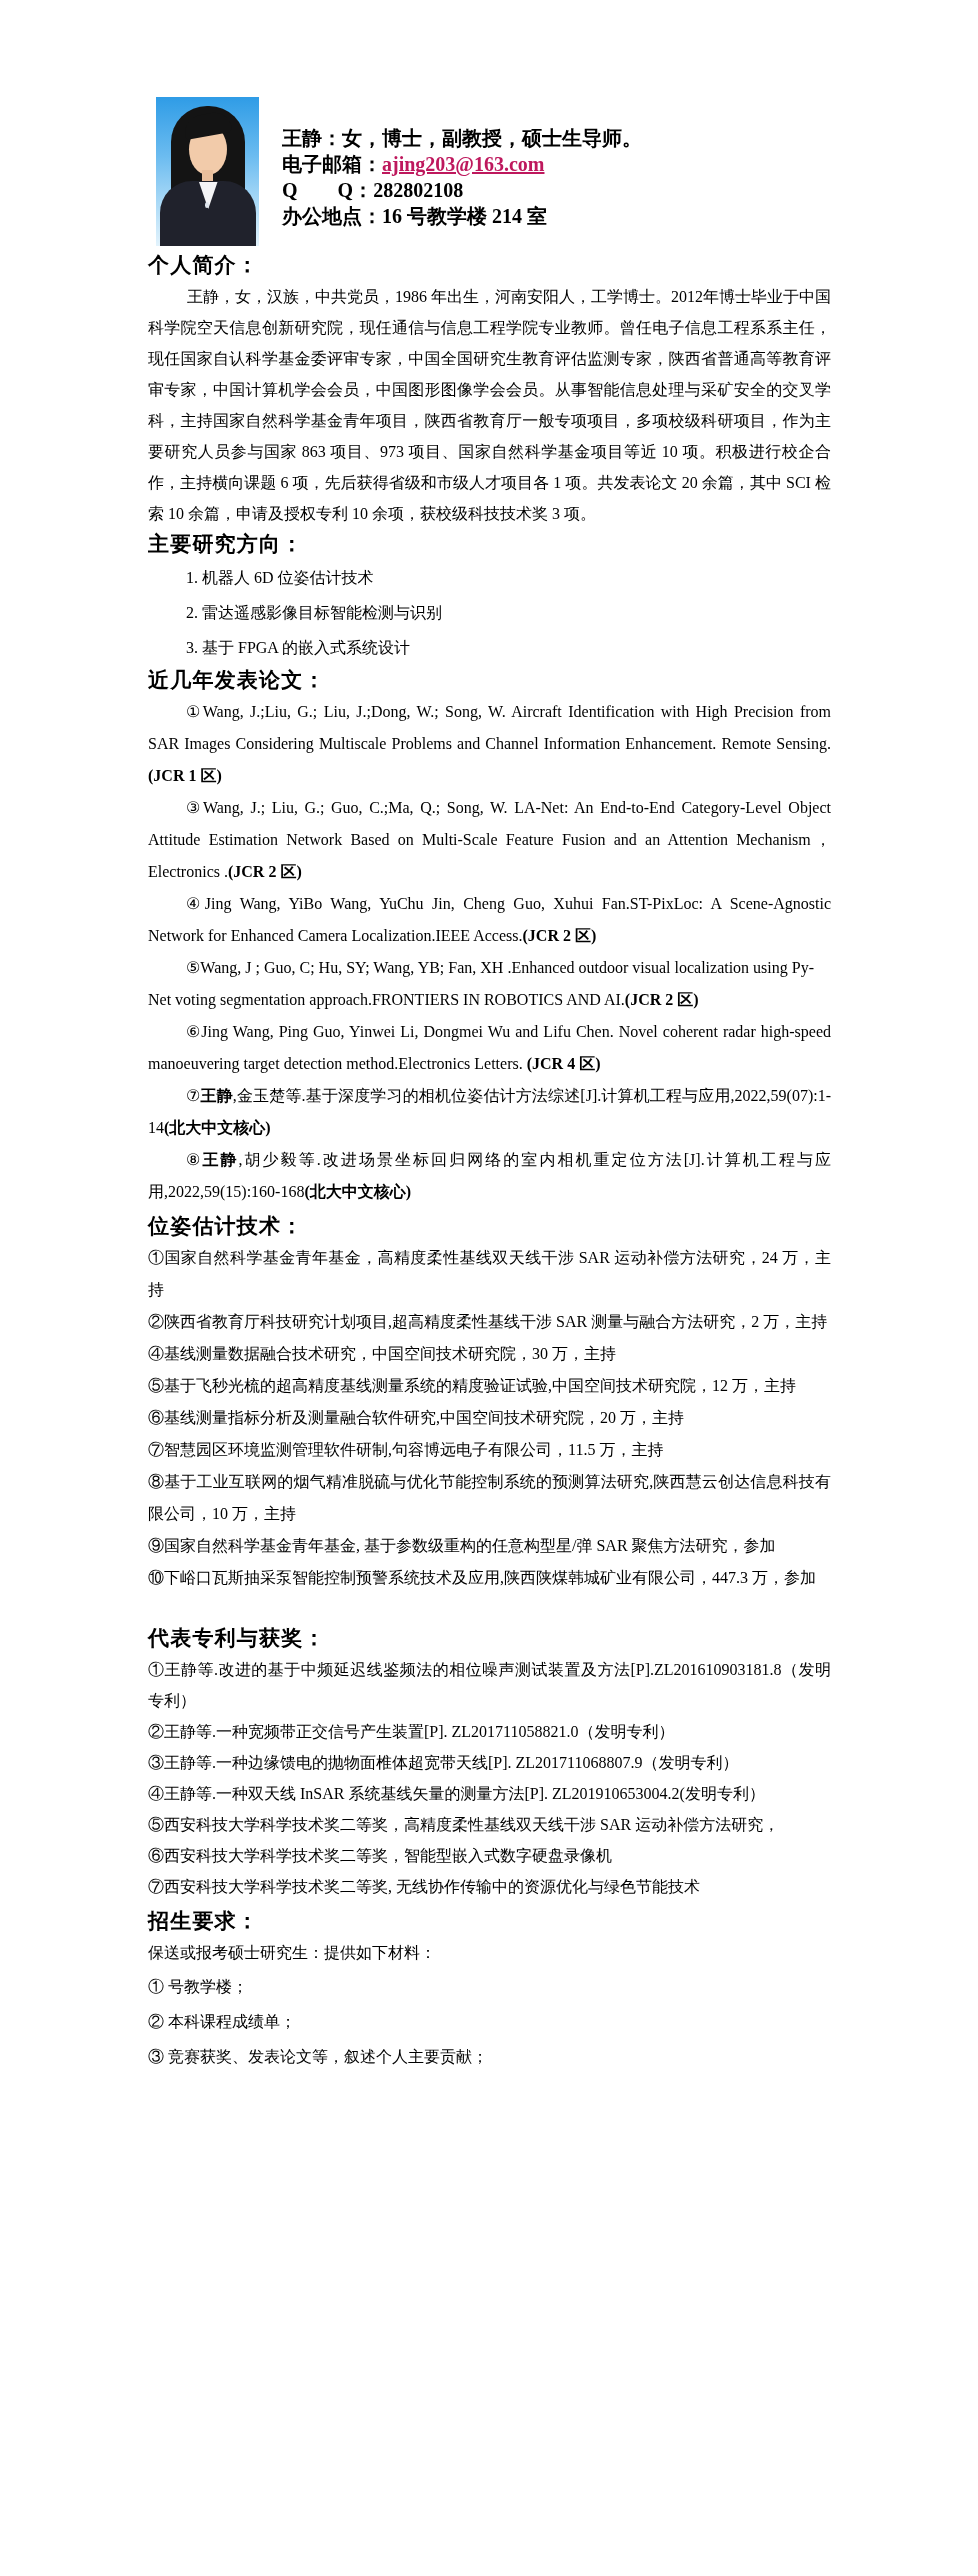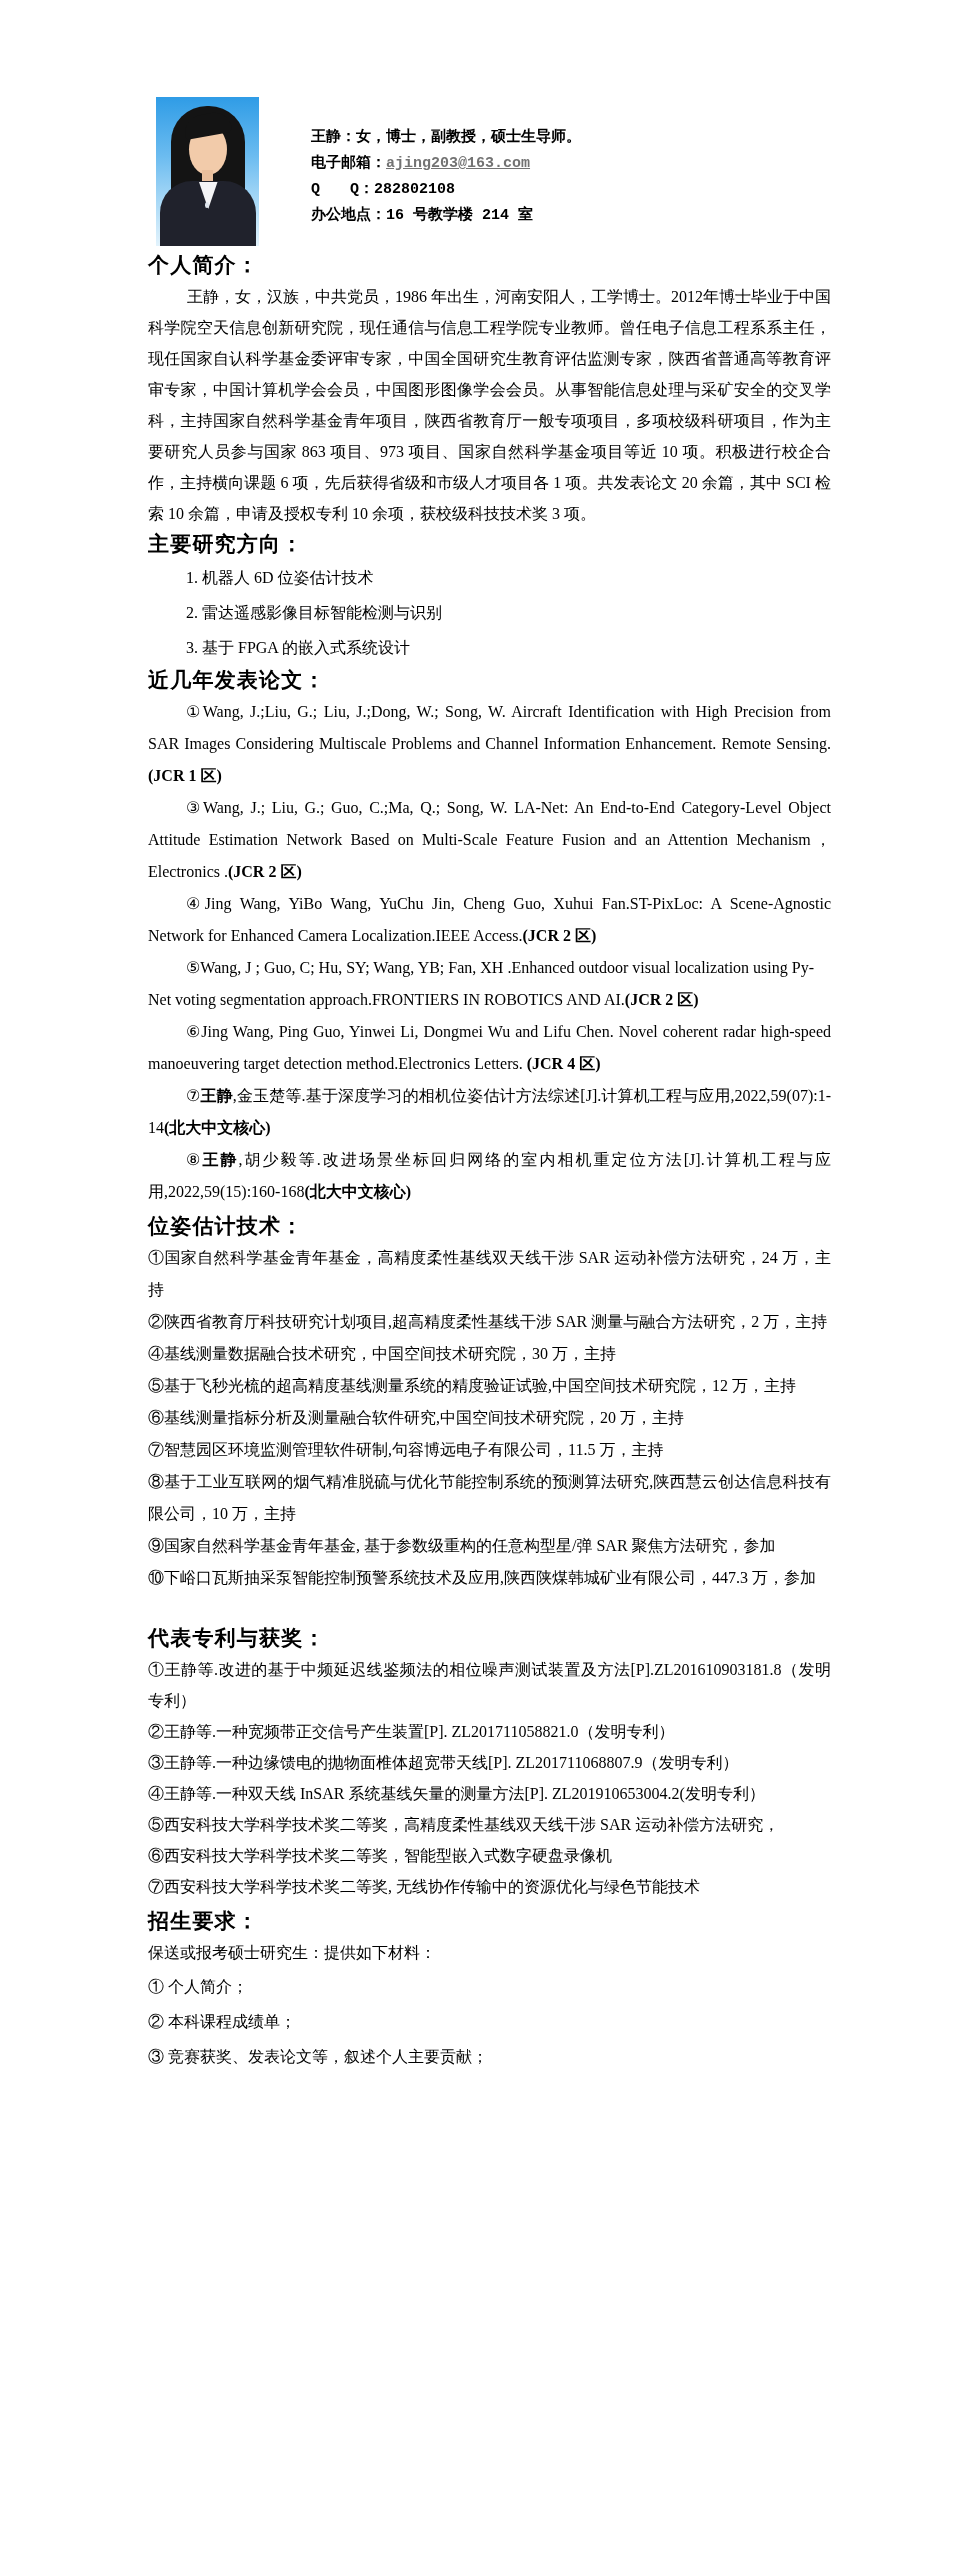--- a/index.html
+++ b/index.html
@@ -16,23 +16,23 @@
     border-radius:36px 36px 7.4px 7.4px;}
   .ph-face{position:absolute;left:33px;top:27px;width:38px;height:51px;background:#f2cbaa;border-radius:50%;}
   .ph-bangs{position:absolute;left:28px;top:17.3px;width:47px;height:22px;background:#141414;
     border-radius:23.4px 23.4px 6.2px 3.7px;transform:rotate(-10deg);}
   .ph-neck{position:absolute;left:46px;top:73px;width:11px;height:13.6px;background:#eabf9c;}
   .ph-suit{position:absolute;left:3.7px;top:84px;width:96px;height:65px;background:#20222c;
     border-radius:32px 32px 0 0;}
   .ph-shirt{position:absolute;left:43px;top:85px;width:18.5px;height:27px;background:#f4f4f6;
     clip-path:polygon(0 0,100% 0,50% 100%);}
   .ph-necklace{position:absolute;left:49px;top:105px;width:4.3px;height:5.6px;background:#dfe6ee;border-radius:50%;}
-  .info{padding-top:28px;padding-left:52px;font-size:15px;font-weight:bold;line-height:26px;white-space:nowrap;font-family:Liberation Mono, monospace;}
+  .info{padding-top:28px;padding-left:23px;font-size:20px;font-weight:bold;line-height:26px;white-space:nowrap;}
   .info p{margin:0;}
-  a.email{color:#737373;text-decoration:underline;font-weight:bold;}
+  a.email{color:#be185d;text-decoration:underline;font-weight:bold;}
   
   h2{font-size:21px;font-weight:bold;line-height:31px;margin:0;letter-spacing:1.2px;}
   .h-gap{margin-top:3.7px;}
   .h-gap-lg{margin-top:29px;}
   
   .para{font-size:16px;line-height:31px;margin:0;text-align:justify;font-family:Liberation Serif, serif;}
   .intro-text{text-indent:39px;}
   .research{margin:0;padding:0 0 0 38px;list-style:none;}
   .research p{font-size:16px;line-height:35px;margin:0;}
   .papers .para{line-height:32px;text-indent:38px;}
@@ -119,19 +119,19 @@
       <p class="para">④王静等.一种双天线 InSAR 系统基线矢量的测量方法[P]. ZL201910653004.2(发明专利）</p>
       <p class="para">⑤西安科技大学科学技术奖二等奖，高精度柔性基线双天线干涉 SAR 运动补偿方法研究，</p>
       <p class="para">⑥西安科技大学科学技术奖二等奖，智能型嵌入式数字硬盘录像机</p>
       <p class="para">⑦西安科技大学科学技术奖二等奖, 无线协作传输中的资源优化与绿色节能技术</p>
     </div>
 
   <h2 class="h-gap">招生要求：</h2>
   <p class="adm-intro">保送或报考硕士研究生：提供如下材料：</p>
   <div class="admission">
 
-  <p>① 个人简介；</p>
+  <p>① 号教学楼；</p>
       <p>② 本科课程成绩单；</p>
       <p>③ 竞赛获奖、发表论文等，叙述个人主要贡献；</p>
     </div>
 
 </div>
 
 
 </body></html>

